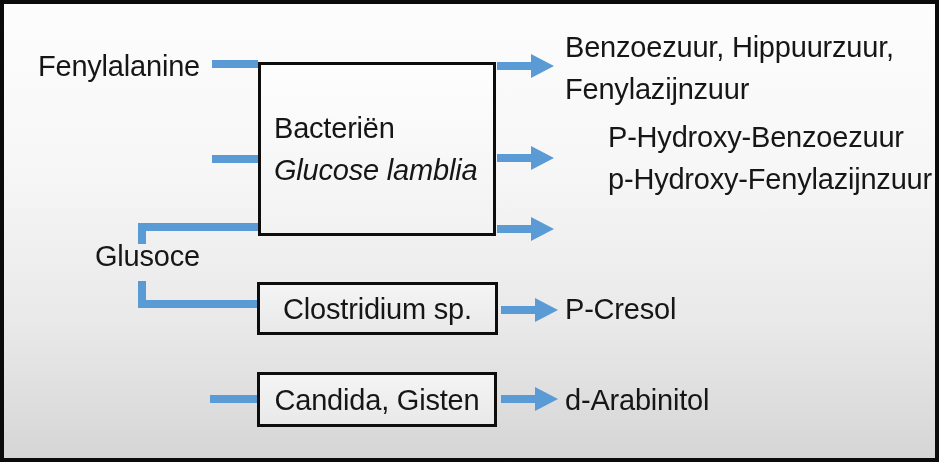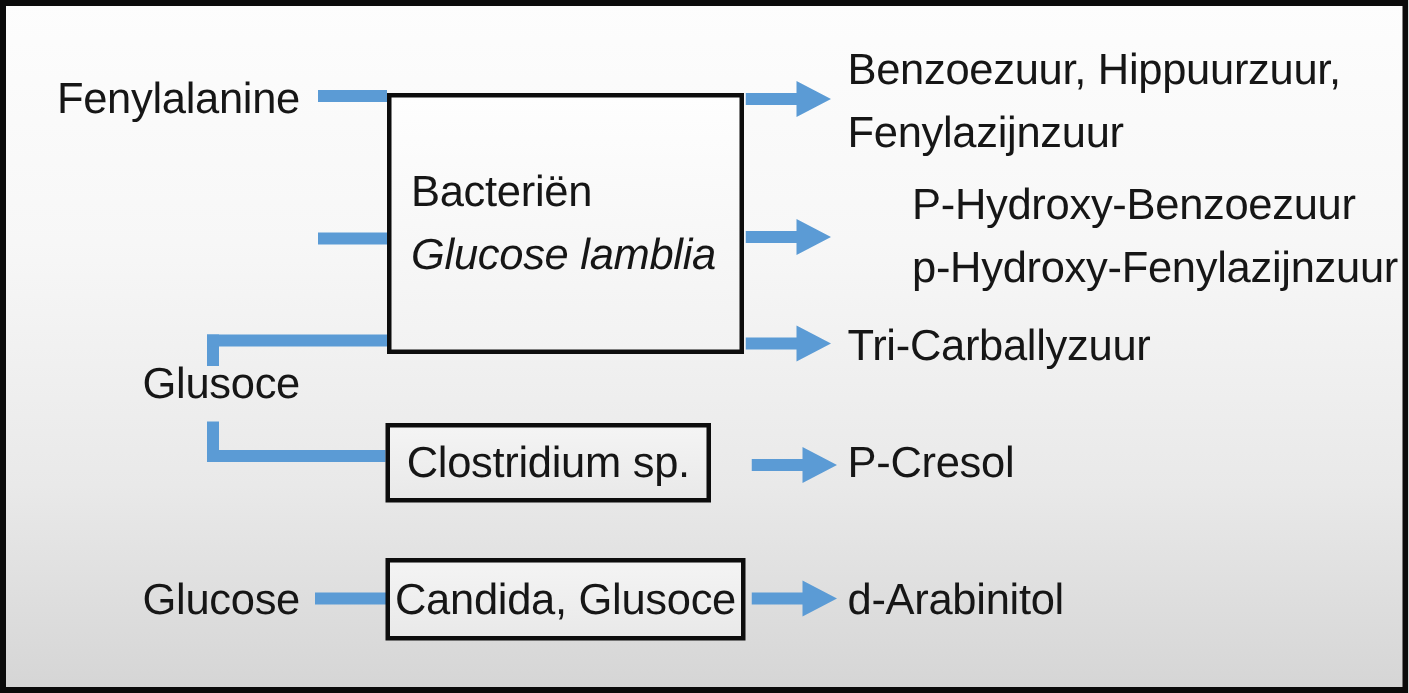--- a/index.html
+++ b/index.html
@@ -36,60 +36,59 @@
   .node-big{
     left:258px;top:62px;width:238px;height:174px;
     background:linear-gradient(180deg,#fefefe,#f2f2f2);
     align-items:flex-start;
     padding-left:13px;
   }
   .node-small{
     background:linear-gradient(180deg,#f4f4f4,#e9e9e9);
     align-items:center;
   }
-  .node-clostridium{ left:257px;top:282px;width:217px;height:53px; }
+  .node-clostridium{ left:257px;top:282px;width:241px;height:53px; }
   .node-candida{ left:257px;top:372px;width:240px;height:55px; }
   .node .line{ font-size:29px;letter-spacing:-0.2px;line-height:42px;white-space:nowrap; }
   .italic{ font-style:italic; }
   .conn{
     position:absolute;
     background:#5B9BD5;
   }
   .arrow{ position:absolute;width:58px;height:28px; }
   .arrow svg{ display:block; }
 </style>
 </head>
 <body>
 
 <div class="stage">
   <div class="frame"></div>
 
   <div class="lbl lbl-right" style="top:45px;right:739px;">Fenylalanine</div>
   <div class="lbl lbl-right" style="top:235px;right:739px;">Glusoce</div>
-  <div class="lbl lbl-right" style="top:379px;right:739px;">Glucose</div>
 
   <div class="conn" style="left:212px;top:60px;width:46px;height:8px;"></div>
   <div class="conn" style="left:212px;top:155px;width:46px;height:8px;"></div>
   <div class="conn" style="left:138px;top:223px;width:8px;height:21px;"></div>
   <div class="conn" style="left:138px;top:223px;width:120px;height:8px;"></div>
   <div class="conn" style="left:138px;top:281px;width:8px;height:27px;"></div>
   <div class="conn" style="left:138px;top:300px;width:119px;height:8px;"></div>
   <div class="conn" style="left:210px;top:395px;width:48px;height:8px;"></div>
 
   <div class="node node-big">
     <div class="line">Bacteriën</div>
     <div class="line italic">Glucose lamblia</div>
   </div>
 
   <div class="node node-small node-clostridium">
     <div class="line">Clostridium sp.</div>
   </div>
 
   <div class="node node-small node-candida">
-    <div class="line">Candida, Glusoce</div>
+    <div class="line">Candida, Gisten</div>
   </div>
 
   <div class="arrow" style="left:497px;top:52px;">
     <svg width="58" height="28" viewBox="0 0 58 28">
         <polygon points="0,10 34,10 34,2 57,14 34,26 34,18 0,18" fill="#5B9BD5"></polygon>
       </svg>
   </div>
   <div class="arrow" style="left:497px;top:144px;">
     <svg width="58" height="28" viewBox="0 0 58 28">
         <polygon points="0,10 34,10 34,2 57,14 34,26 34,18 0,18" fill="#5B9BD5"></polygon>
@@ -112,16 +111,15 @@
   </div>
 
   <div class="lbl" style="left:565px;top:26px;">
     <div>Benzoezuur, Hippuurzuur,</div>
     <div>Fenylazijnzuur</div>
   </div>
   <div class="lbl" style="left:565px;top:116px;margin-left:43px;">
     <div>P-Hydroxy-Benzoezuur</div>
     <div>p-Hydroxy-Fenylazijnzuur</div>
   </div>
-  <div class="lbl" style="left:565px;top:210px;">Tri-Carballyzuur</div>
   <div class="lbl" style="left:565px;top:288px;text-align:center;">P-Cresol</div>
   <div class="lbl" style="left:565px;top:379px;">d-Arabinitol</div>
 </div>
 
 </body></html>

